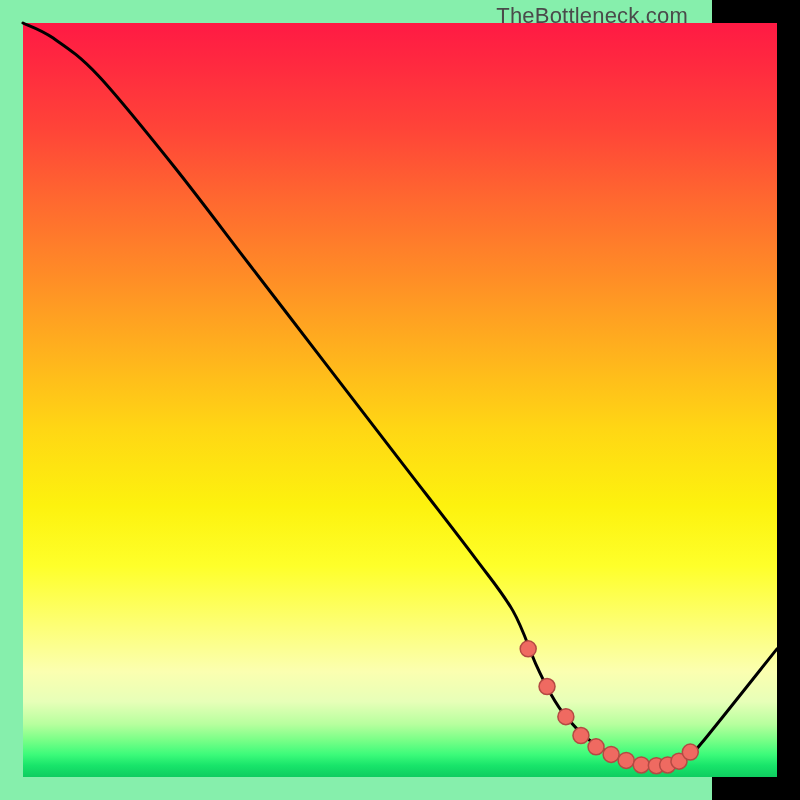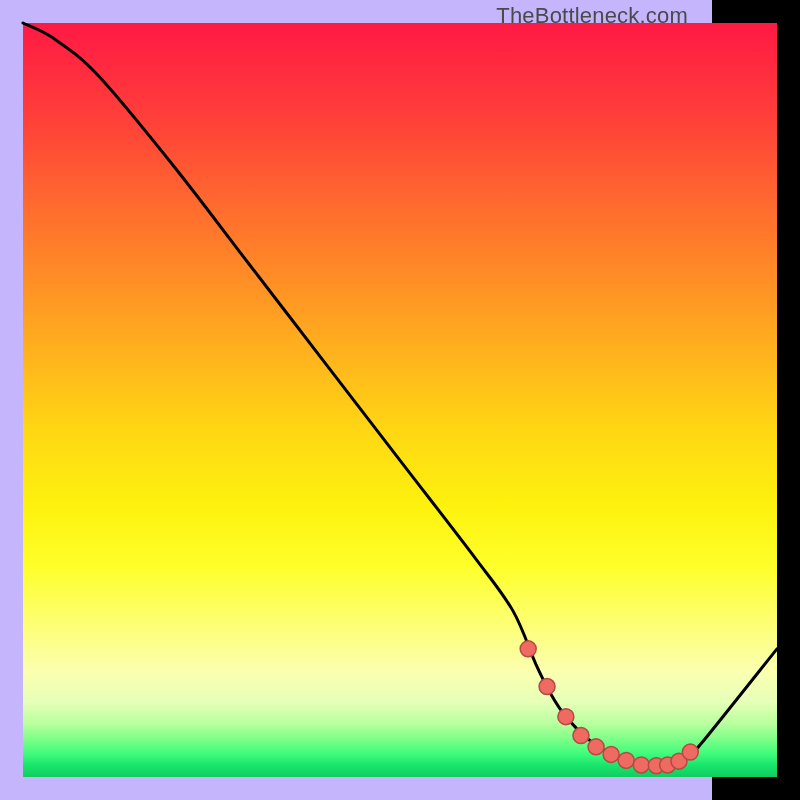--- a/index.html
+++ b/index.html
@@ -8,21 +8,21 @@
     width: 800px;
     height: 800px;
     background: #000;
     overflow: hidden;
     font-family: Arial, Helvetica, sans-serif;
   }
   .frame {
     position: relative;
     width: 712px;
     height: 800px;
-    background: #c4b5fd;
+    background: #86efac;
   }
   .plot-area {
     position: absolute;
     left: 23px;
     top: 23px;
     width: 754px;
     height: 754px;
     
     background: linear-gradient(to bottom,
       #ff1a44 0%,

